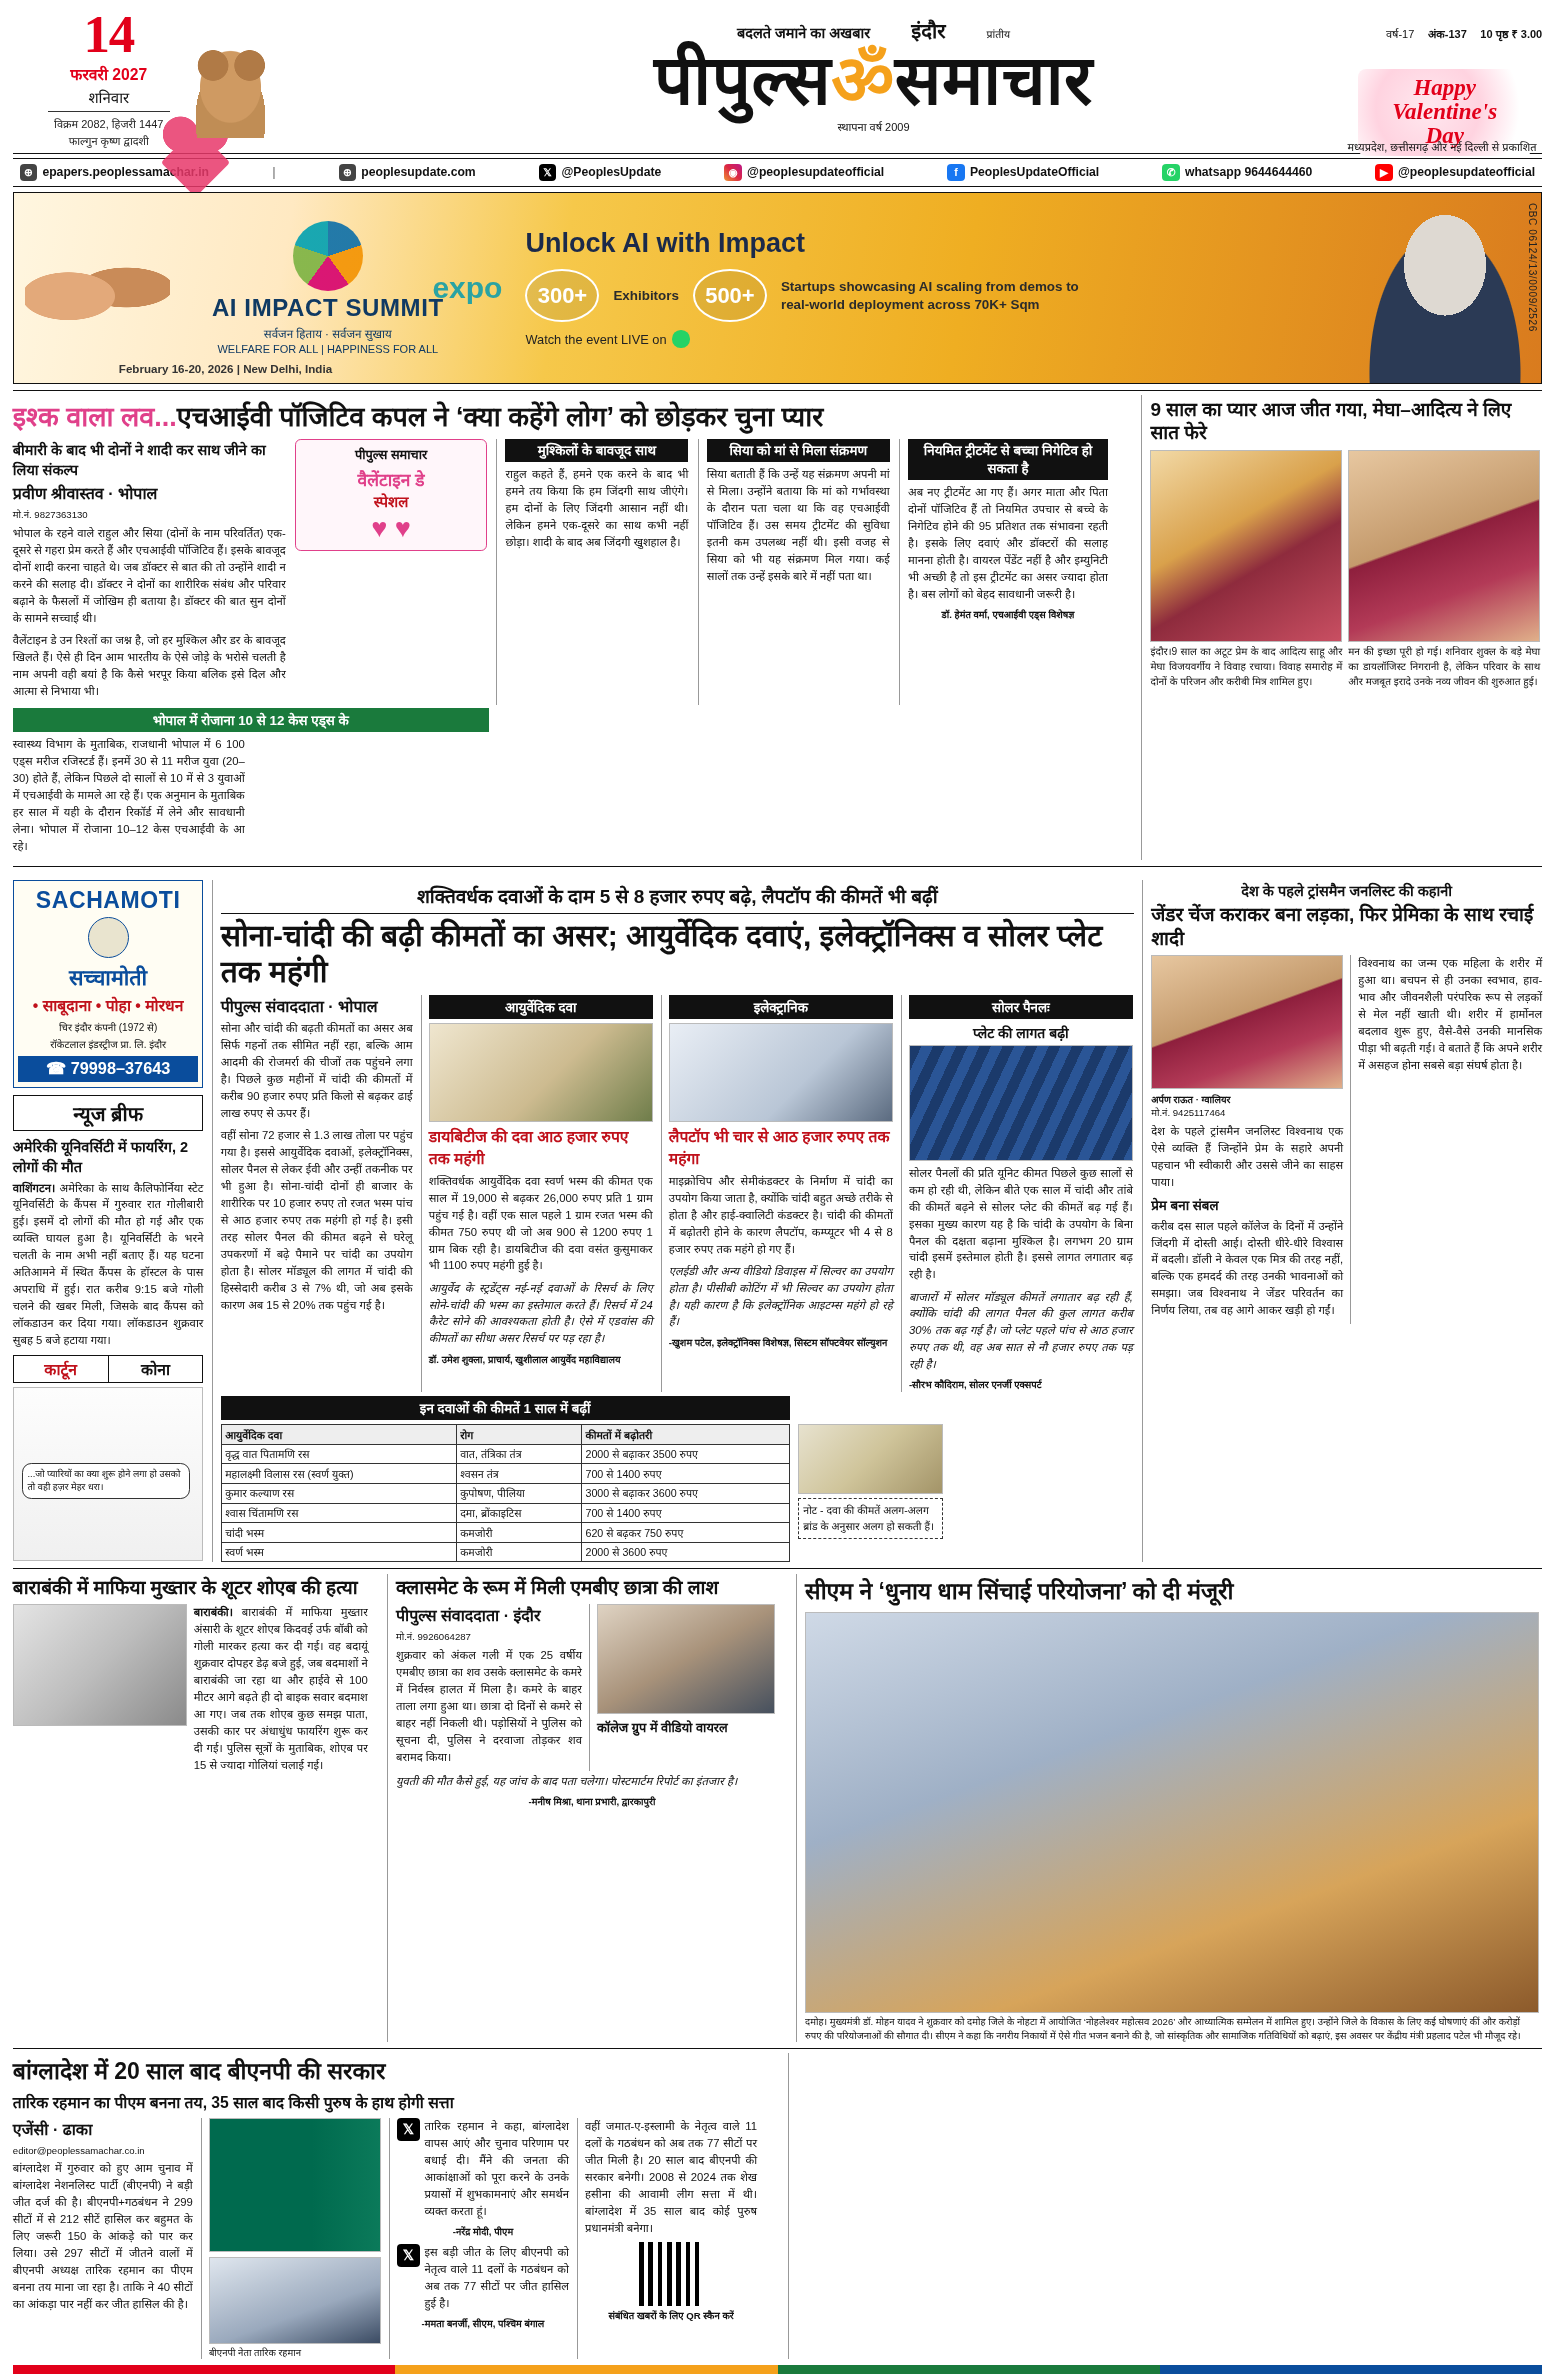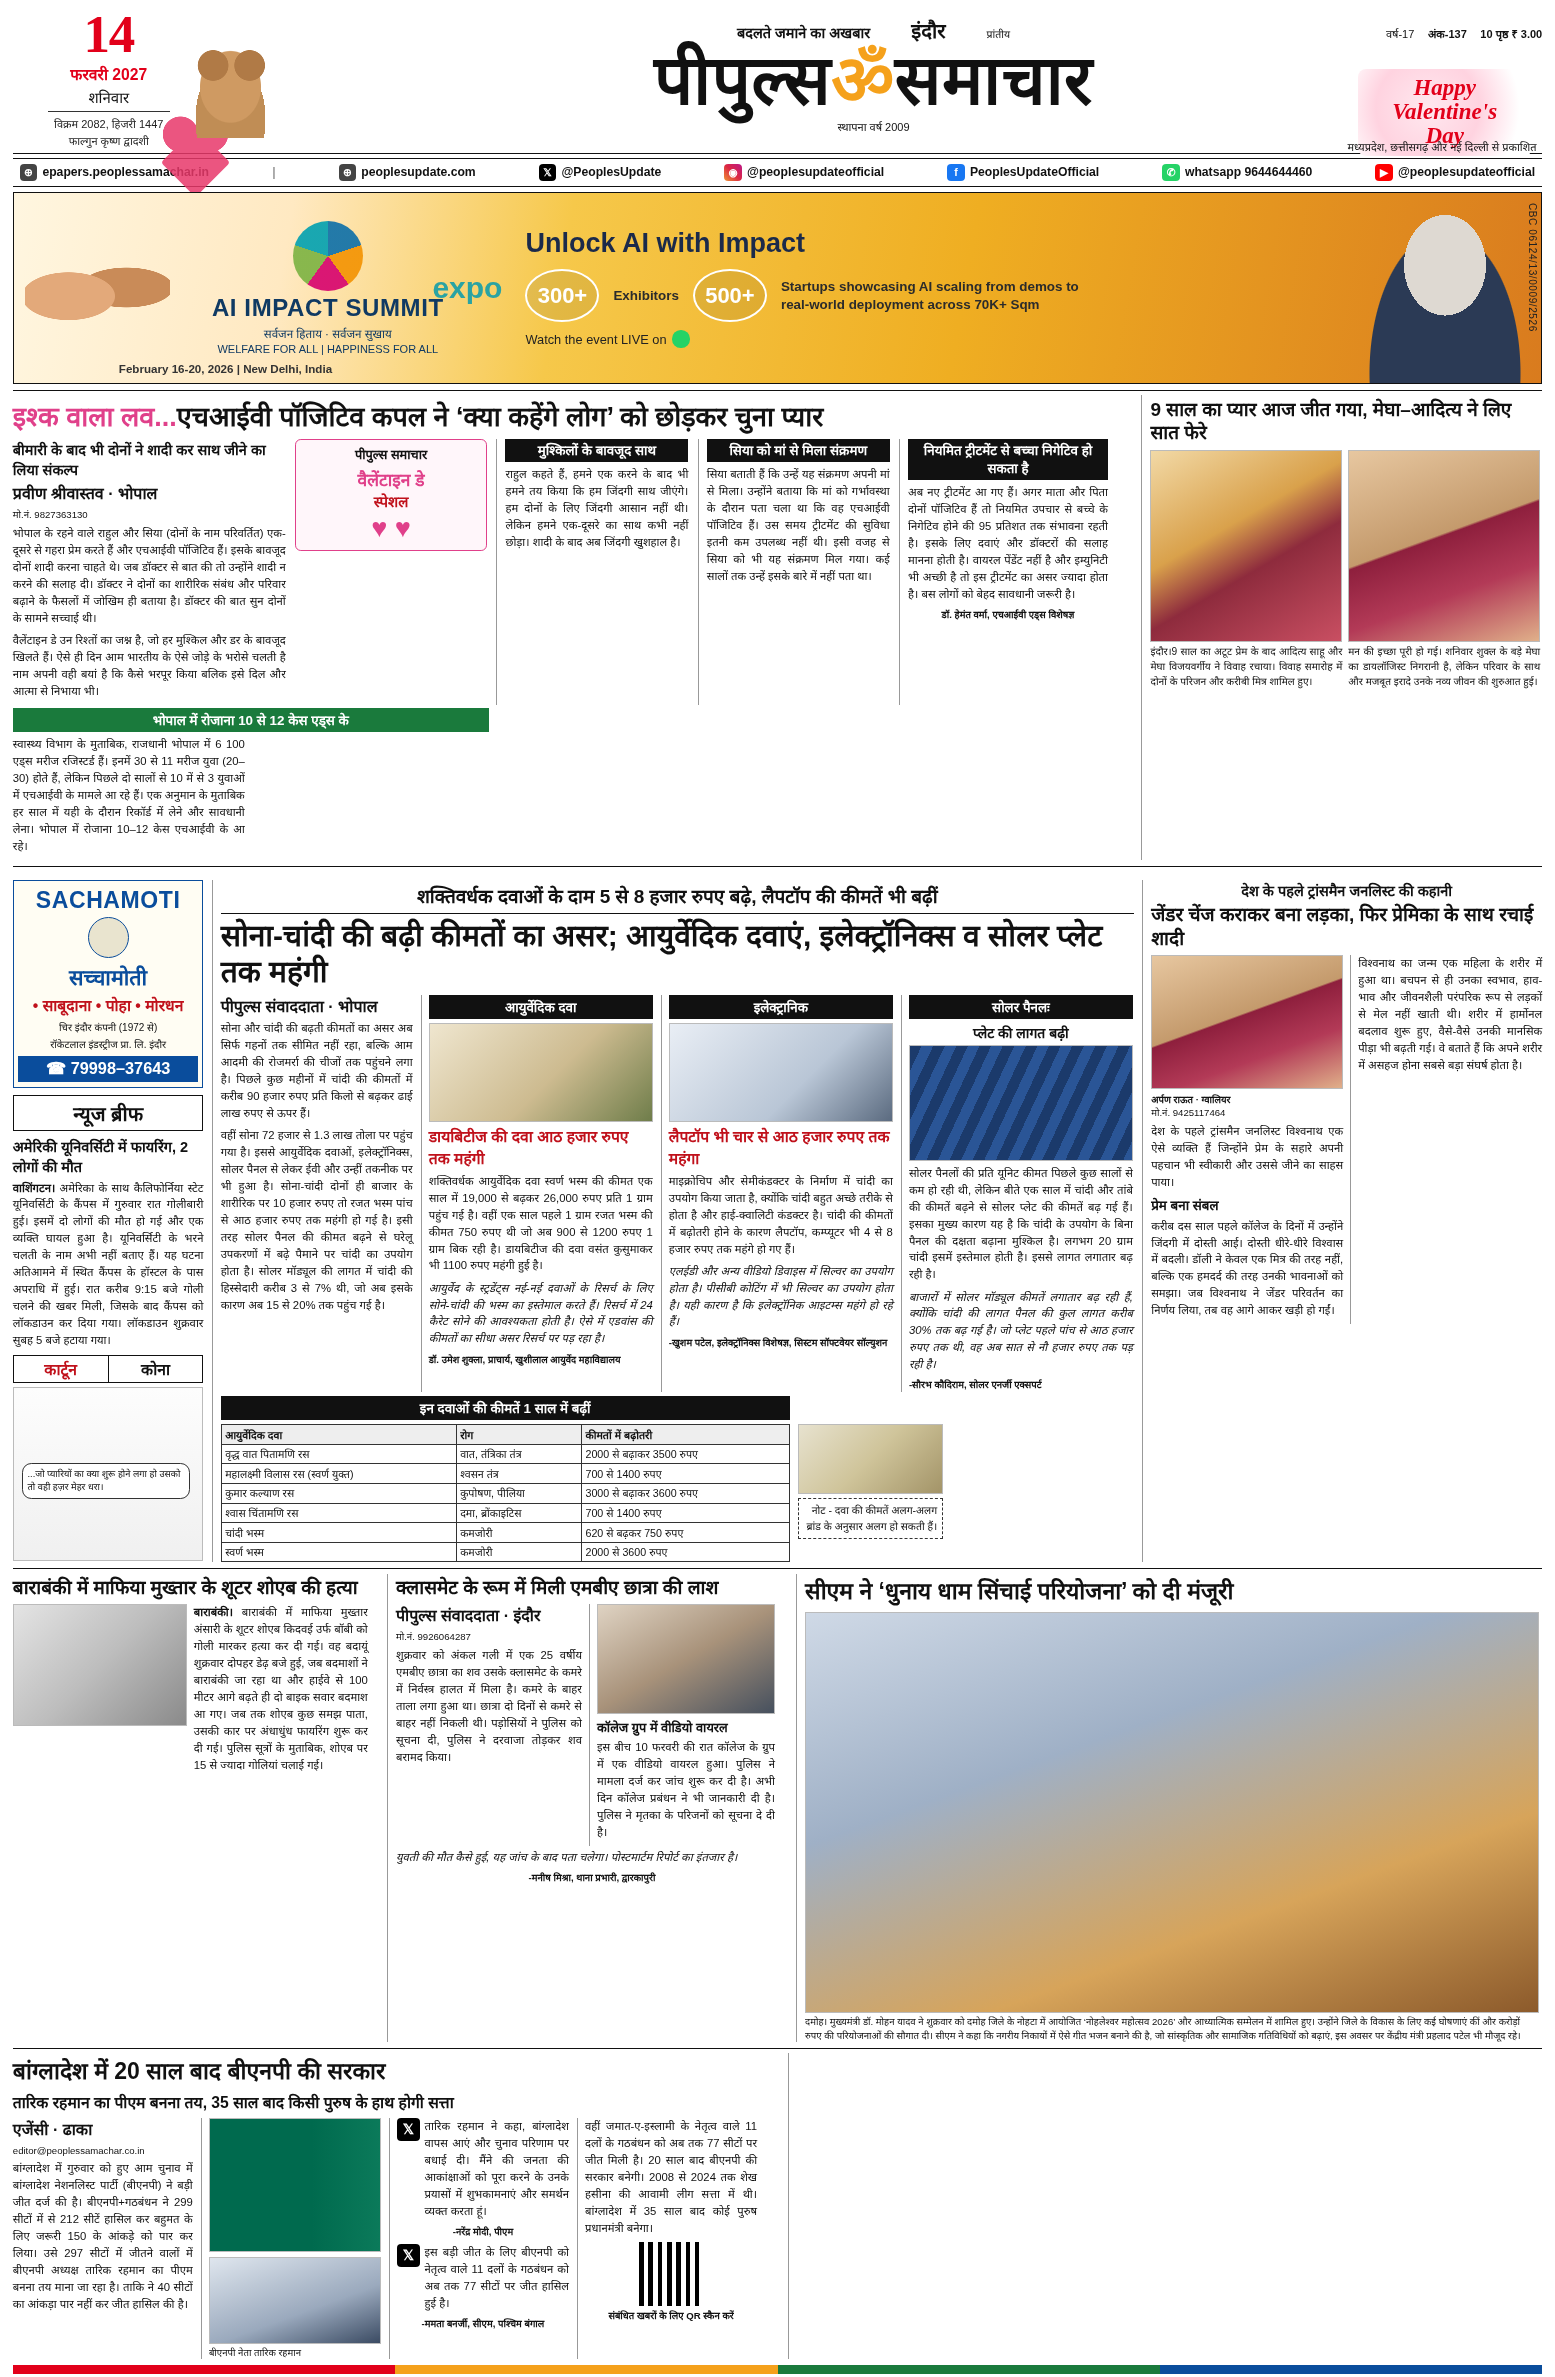--- a/index.html
+++ b/index.html
@@ -216,21 +216,21 @@
   table.price th, table.price td { border:0.6px solid #333; padding:2.3px 3.5px; text-align:left;}
   table.price th { background:#eee; font-weight:bold;}
 
   .bigbanner-hd {
     font-size:19px; font-weight:bold; text-align:center; padding:3.5px 2.3px;
     border-bottom:1.2px solid #111; margin-bottom:3.5px;
   }
   .hl2 { font-size:30px; font-weight:bold; line-height:1.2; margin:4.6px 0; }
   .hl-mid { font-size:23px; font-weight:bold; line-height:1.25; margin:3.5px 0 5.8px 0;}
   .hl-sm { font-size:19px; font-weight:bold; line-height:1.25; margin:2.3px 0 4.6px 0;}
-  .note-box { border:1.2px dashed #333; padding:4.6px; font-size:10.5px; line-height:1.45;text-align:right;}
+  .note-box { border:1.2px dashed #333; padding:4.6px; font-size:10.5px; line-height:1.45;}
   .qr { width:64px;height:64px;background:
       repeating-linear-gradient(90deg,#000 0 4.6px,#fff 4.6px 9.3px),
       repeating-linear-gradient(0deg,#000 0 4.6px,transparent 4.6px 9.3px);
       margin:3.5px auto;}
   .footer-strip{
      margin-top:5.8px; height:9.3px;
      background:linear-gradient(90deg,#E2001A 0 25%, #F5A11B 25% 50%, #1a7a3c 50% 75%, #0a4d9c 75% 100%);
   }
   .tiny { font-size:9.6px; line-height:1.4;}
   .imgcap { font-size:9.6px; line-height:1.4; margin-top:2.3px;}
@@ -559,21 +559,20 @@
       <h2 class="hl-sm">क्लासमेट के रूम में मिली एमबीए छात्रा की लाश</h2>
       <div class="row" style="gap:7px">
         <div class="col" style="width:186px">
           <div class="byline">पीपुल्स संवाददाता · इंदौर</div>
           <div class="tiny">मो.नं. 9926064287</div>
           <p class="body" style="margin-top:3.5px">शुक्रवार को अंकल गली में एक 25 वर्षीय एमबीए छात्रा का शव उसके क्लासमेट के कमरे में निर्वस्त्र हालत में मिला है। कमरे के बाहर ताला लगा हुआ था। छात्रा दो दिनों से कमरे से बाहर नहीं निकली थी। पड़ोसियों ने पुलिस को सूचना दी, पुलिस ने दरवाजा तोड़कर शव बरामद किया।</p>
         </div>
         <div class="col vdiv" style="width:186px;padding-left:7px">
           <div class="imgph people3" style="width:100%;height:110px"></div>
           <div class="sechd" style="font-size:12.8px;margin-top:3.5px">कॉलेज ग्रुप में वीडियो वायरल</div>
-          <p class="body">इस बीच 10 फरवरी की रात कॉलेज के ग्रुप में एक वीडियो वायरल हुआ। पुलिस ने मामला दर्ज कर जांच शुरू कर दी है। अभी दिन कॉलेज प्रबंधन ने भी जानकारी दी है। पुलिस ने मृतका के परिजनों को सूचना दे दी है।</p>
         </div>
       </div>
       <p class="body" style="font-style:italic;margin-top:2.3px">युवती की मौत कैसे हुई, यह जांच के बाद पता चलेगा। पोस्टमार्टम रिपोर्ट का इंतजार है।</p>
       <div class="tiny centerb">-मनीष मिश्रा, थाना प्रभारी, द्वारकापुरी</div>
     </div>
 
     <div class="col vdiv" style="width:743px;padding-left:8.1px">
       <h2 class="hl-mid">सीएम ने ‘धुनाय धाम सिंचाई परियोजना’ को दी मंजूरी</h2>
       <div class="imgph crowd" style="width:100%;height:401px"></div>
       <div class="imgcap">दमोह। मुख्यमंत्री डॉ. मोहन यादव ने शुक्रवार को दमोह जिले के नोहटा में आयोजित ‘नोहलेश्वर महोत्सव 2026’ और आध्यात्मिक सम्मेलन में शामिल हुए। उन्होंने जिले के विकास के लिए कई घोषणाएं कीं और करोड़ों रुपए की परियोजनाओं की सौगात दी। सीएम ने कहा कि नगरीय निकायों में ऐसे गीत भजन बनाने की है, जो सांस्कृतिक और सामाजिक गतिविधियों को बढ़ाएं, इस अवसर पर केंद्रीय मंत्री प्रहलाद पटेल भी मौजूद रहे।</div>

